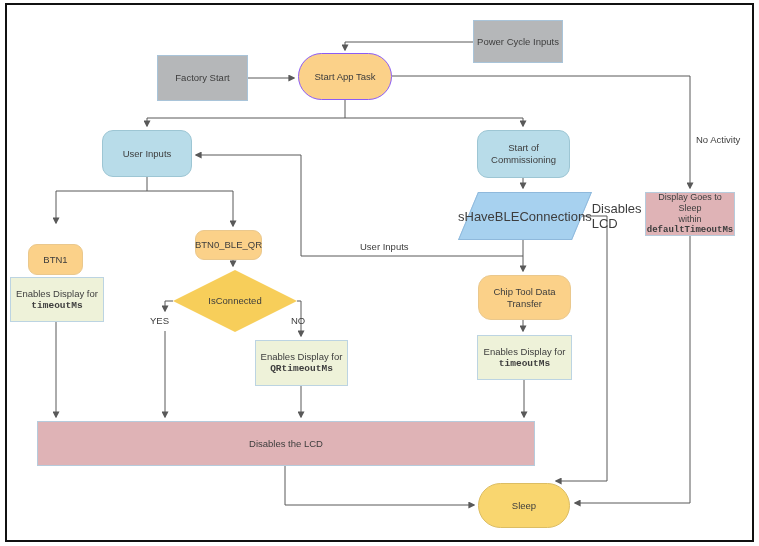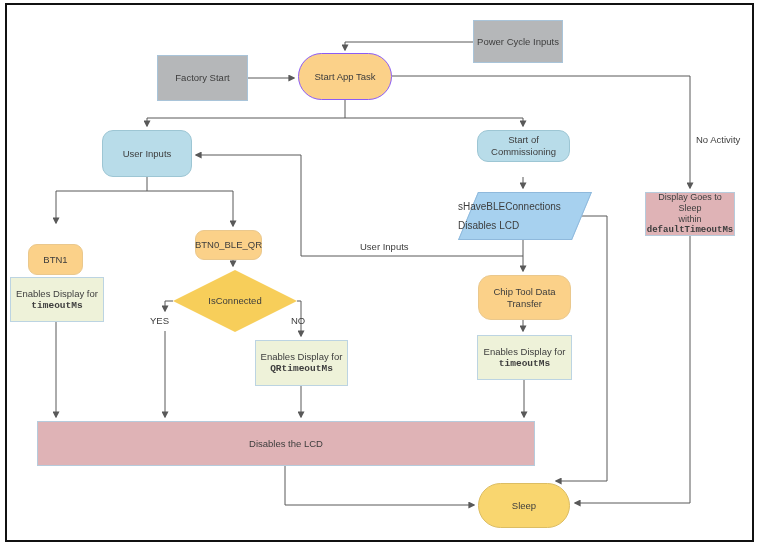--- a/index.html
+++ b/index.html
@@ -19,22 +19,22 @@
   .stadium{background:var(--process-orange);border:1px solid #8b5cf6;border-radius:24px;}
   .rorange{background:var(--process-orange);border:1px solid #EAC88D;border-radius:9px;}
   .blue{background:var(--info-blue);border:1px solid #9DC6D4;border-radius:11px;}
   .green{background:var(--note-green);border:1px solid #BCD4E2;}
   .pink{background:var(--alert-pink);border:1px solid #B6CBDC;}
   .sleepnode{background:var(--sleep-orange);border:1px solid #DCBD63;border-radius:23px;}
   .diamond{background:var(--decision-yellow);clip-path:polygon(50% 0,100% 50%,50% 100%,0 50%);}
   .parawrap{position:absolute;left:458px;top:192px;width:134px;height:48px;}
   .parabg{position:absolute;left:10px;right:10px;top:0;bottom:0;background:var(--data-blue);
           border:1px solid #8FB9DC;transform:skewX(-22.6deg);box-sizing:border-box;}
-  .paratext{position:absolute;inset:0;display:flex;flex-direction:column;justify-content:space-evenly;
-            font-size:10px;}
+  .paratext{position:absolute;inset:0;display:flex;flex-direction:row;justify-content:space-evenly;
+            align-items:center;font-size:13px;}
   .elabel{position:absolute;font-size:9.5px;color:#3d3d3d;white-space:nowrap;}
   .b{font-weight:bold;font-family:Liberation Mono, monospace;}
   .ln{display:block;}
   .small{font-size:9px;line-height:1.2;}
 </style>
 </head>
 <body>
 
 <div class="canvas">
   <div class="frame"></div>
@@ -78,21 +78,21 @@
   </div>
 
   <div class="node stadium" style="left:298px;top:53px;width:94px;height:47px;">
     <span>Start App Task</span>
   </div>
 
   <div class="node blue" style="left:102px;top:130px;width:90px;height:47px;">
     <span>User Inputs</span>
   </div>
 
-  <div class="node blue" style="left:477px;top:130px;width:93px;height:32px;">
+  <div class="node blue" style="left:477px;top:130px;width:93px;height:48px;">
     <span class="ln">Start of</span>
     <span class="ln">Commissioning</span>
   </div>
 
   <div class="parawrap">
     <div class="parabg"></div>
     <div class="paratext">
       <span>sHaveBLEConnections</span>
       <span>Disables LCD</span>
     </div>

